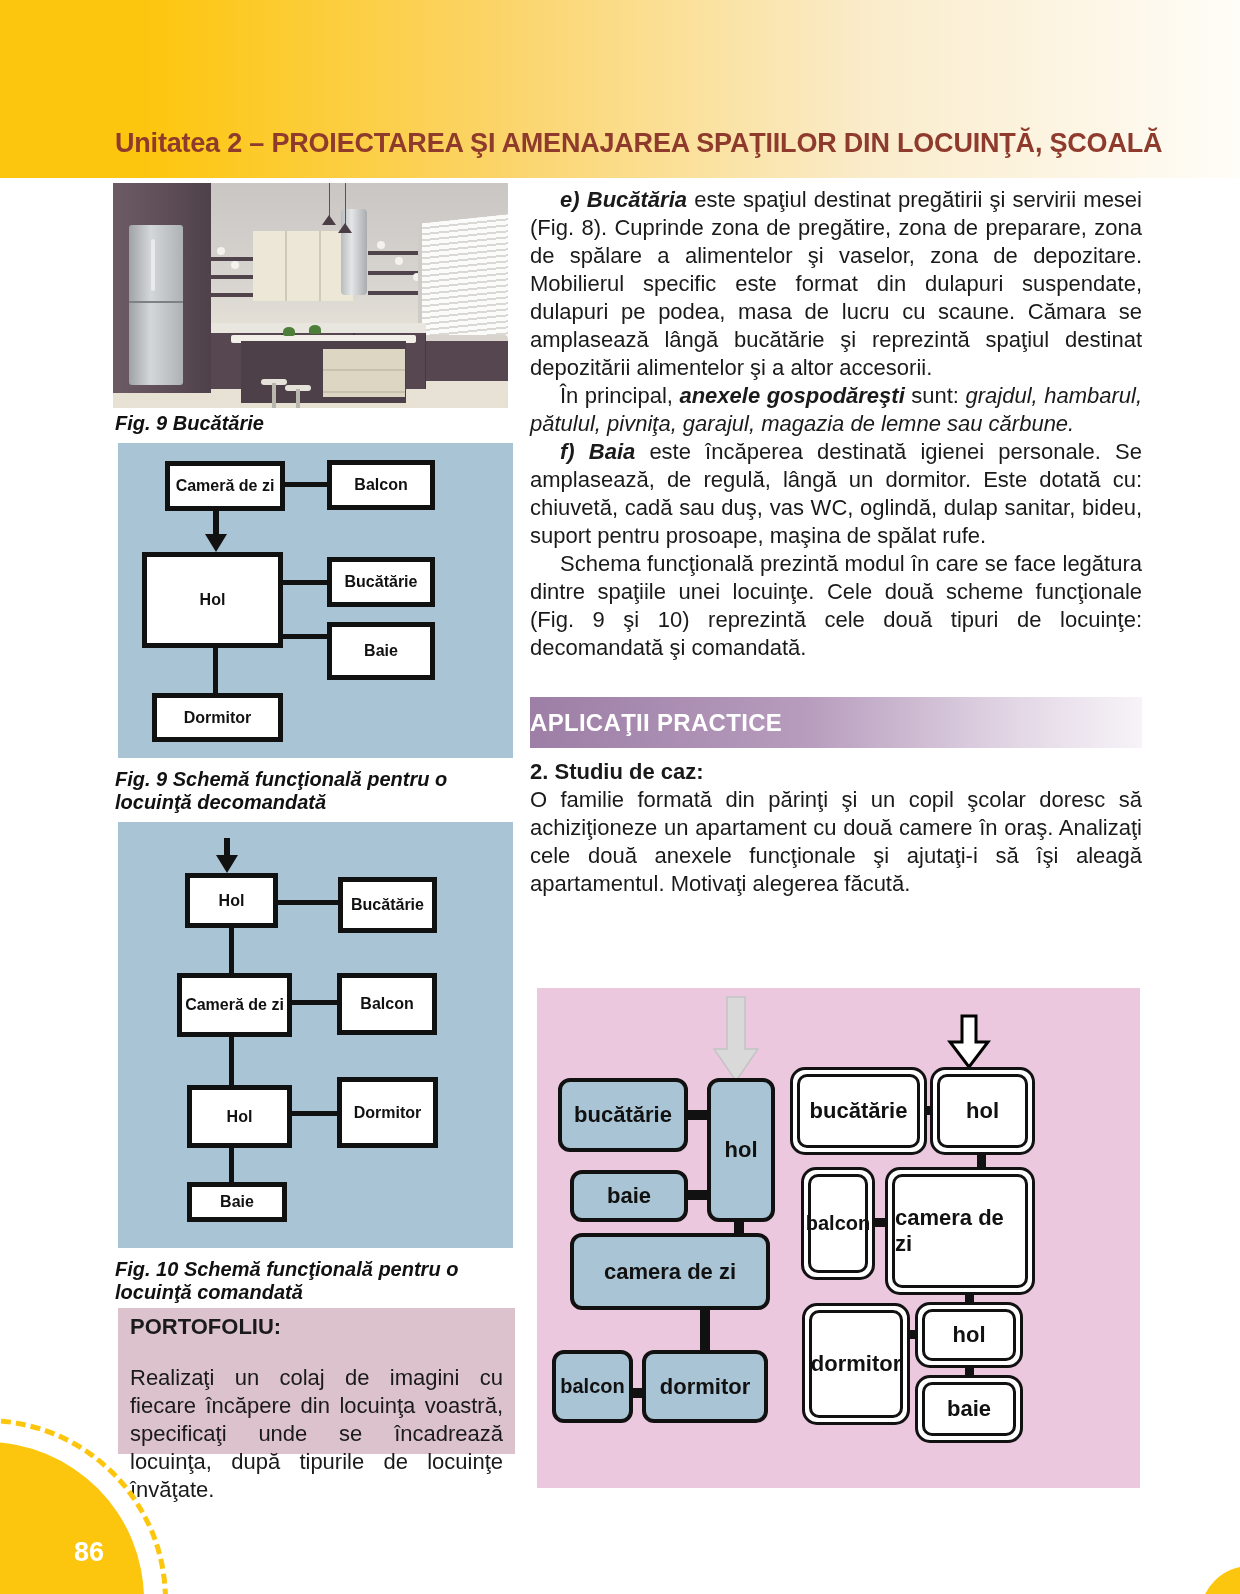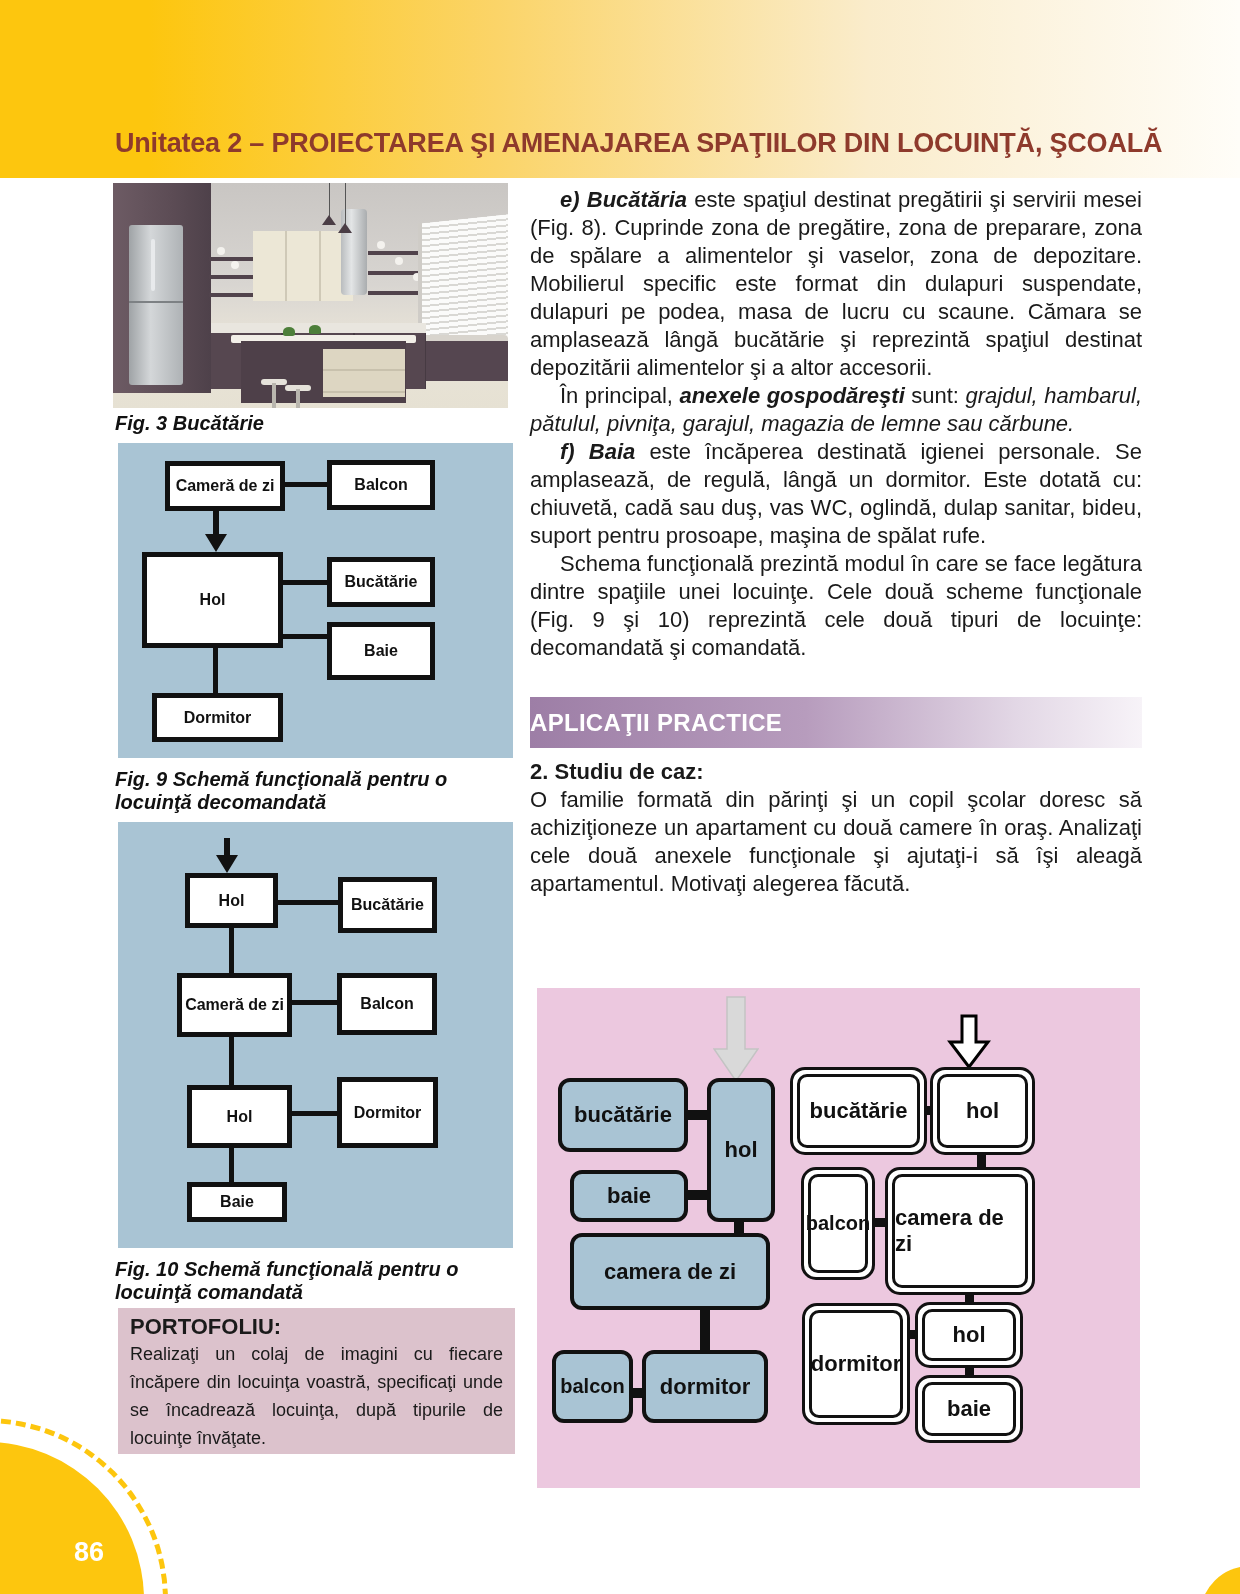--- a/index.html
+++ b/index.html
@@ -89,21 +89,21 @@
     position:absolute; left:530px; top:758px; width:612px;
     font-size:22px; line-height:28px; text-align:justify;
   }
   .tasks .tnum, .tasks .theading { font-weight:bold; }
   
   .portofoliu {
     position:absolute; left:118px; top:1308px; width:397px; height:146px;
     background:#dcc2cc; padding:6px 12px 6px 12px;
   }
   .portofoliu .ptitle { font-size:22px; font-weight:bold; }
-  .portofoliu .ptext { font-size:18px; line-height:28px; text-align:justify; }
+  .portofoliu .ptext { font-size:22px; line-height:28px; text-align:justify;margin-top:24px; }
   
   .pinkpanel { position:absolute; left:537px; top:988px; width:603px; height:500px; background:#ecc8df; }
   .bbox {
     position:absolute; background:#a9c4d4; border:4px solid #111; border-radius:12px;
     display:flex; align-items:center; justify-content:center;
     font-weight:bold; font-size:22px; color:#111;
   }
   .pline { position:absolute; background:#111; }
   .wbox { position:absolute; background:#fff; border:3px solid #111; border-radius:15px; padding:4px; }
   .wbox-in {
@@ -163,21 +163,21 @@
     <div class="k-stool-leg" style="left:158px;top:222px;height:0;"></div>
     <div class="k-stool" style="left:148px;top:196px;"></div>
     <div class="k-stool-leg" style="left:159px;top:200px;height:26px;"></div>
     <div class="k-stool" style="left:172px;top:202px;"></div>
     <div class="k-stool-leg" style="left:183px;top:206px;height:20px;"></div>
     <div class="k-pendant-wire" style="left:216px;"></div>
     <div class="k-pendant" style="left:209px;"></div>
     <div class="k-pendant-wire" style="left:232px;height:42px;"></div>
     <div class="k-pendant" style="left:225px;top:40px;"></div>
   </div>
-  <div class="figcap" style="top:412px;">Fig. 3 Bucătărie</div>
+  <div class="figcap" style="top:412px;">Fig. 9 Bucătărie</div>
 
   <div class="bluepanel" style="top:443px;height:315px;">
     <div class="dline" style="left:160px;top:39px;width:56px;height:5px;"></div>
     <div class="dline" style="left:160px;top:137px;width:56px;height:5px;"></div>
     <div class="dline" style="left:160px;top:191px;width:56px;height:5px;"></div>
     <div class="dline" style="left:95px;top:200px;width:5px;height:55px;"></div>
     <div class="dairrow" style="left:86px;top:64px;">
       <svg width="24" height="46" viewBox="0 0 24 46">
           <path d="M9 0 h6 v27 h8 L12 45 1 27 h8 z" fill="#111"></path>
         </svg>

